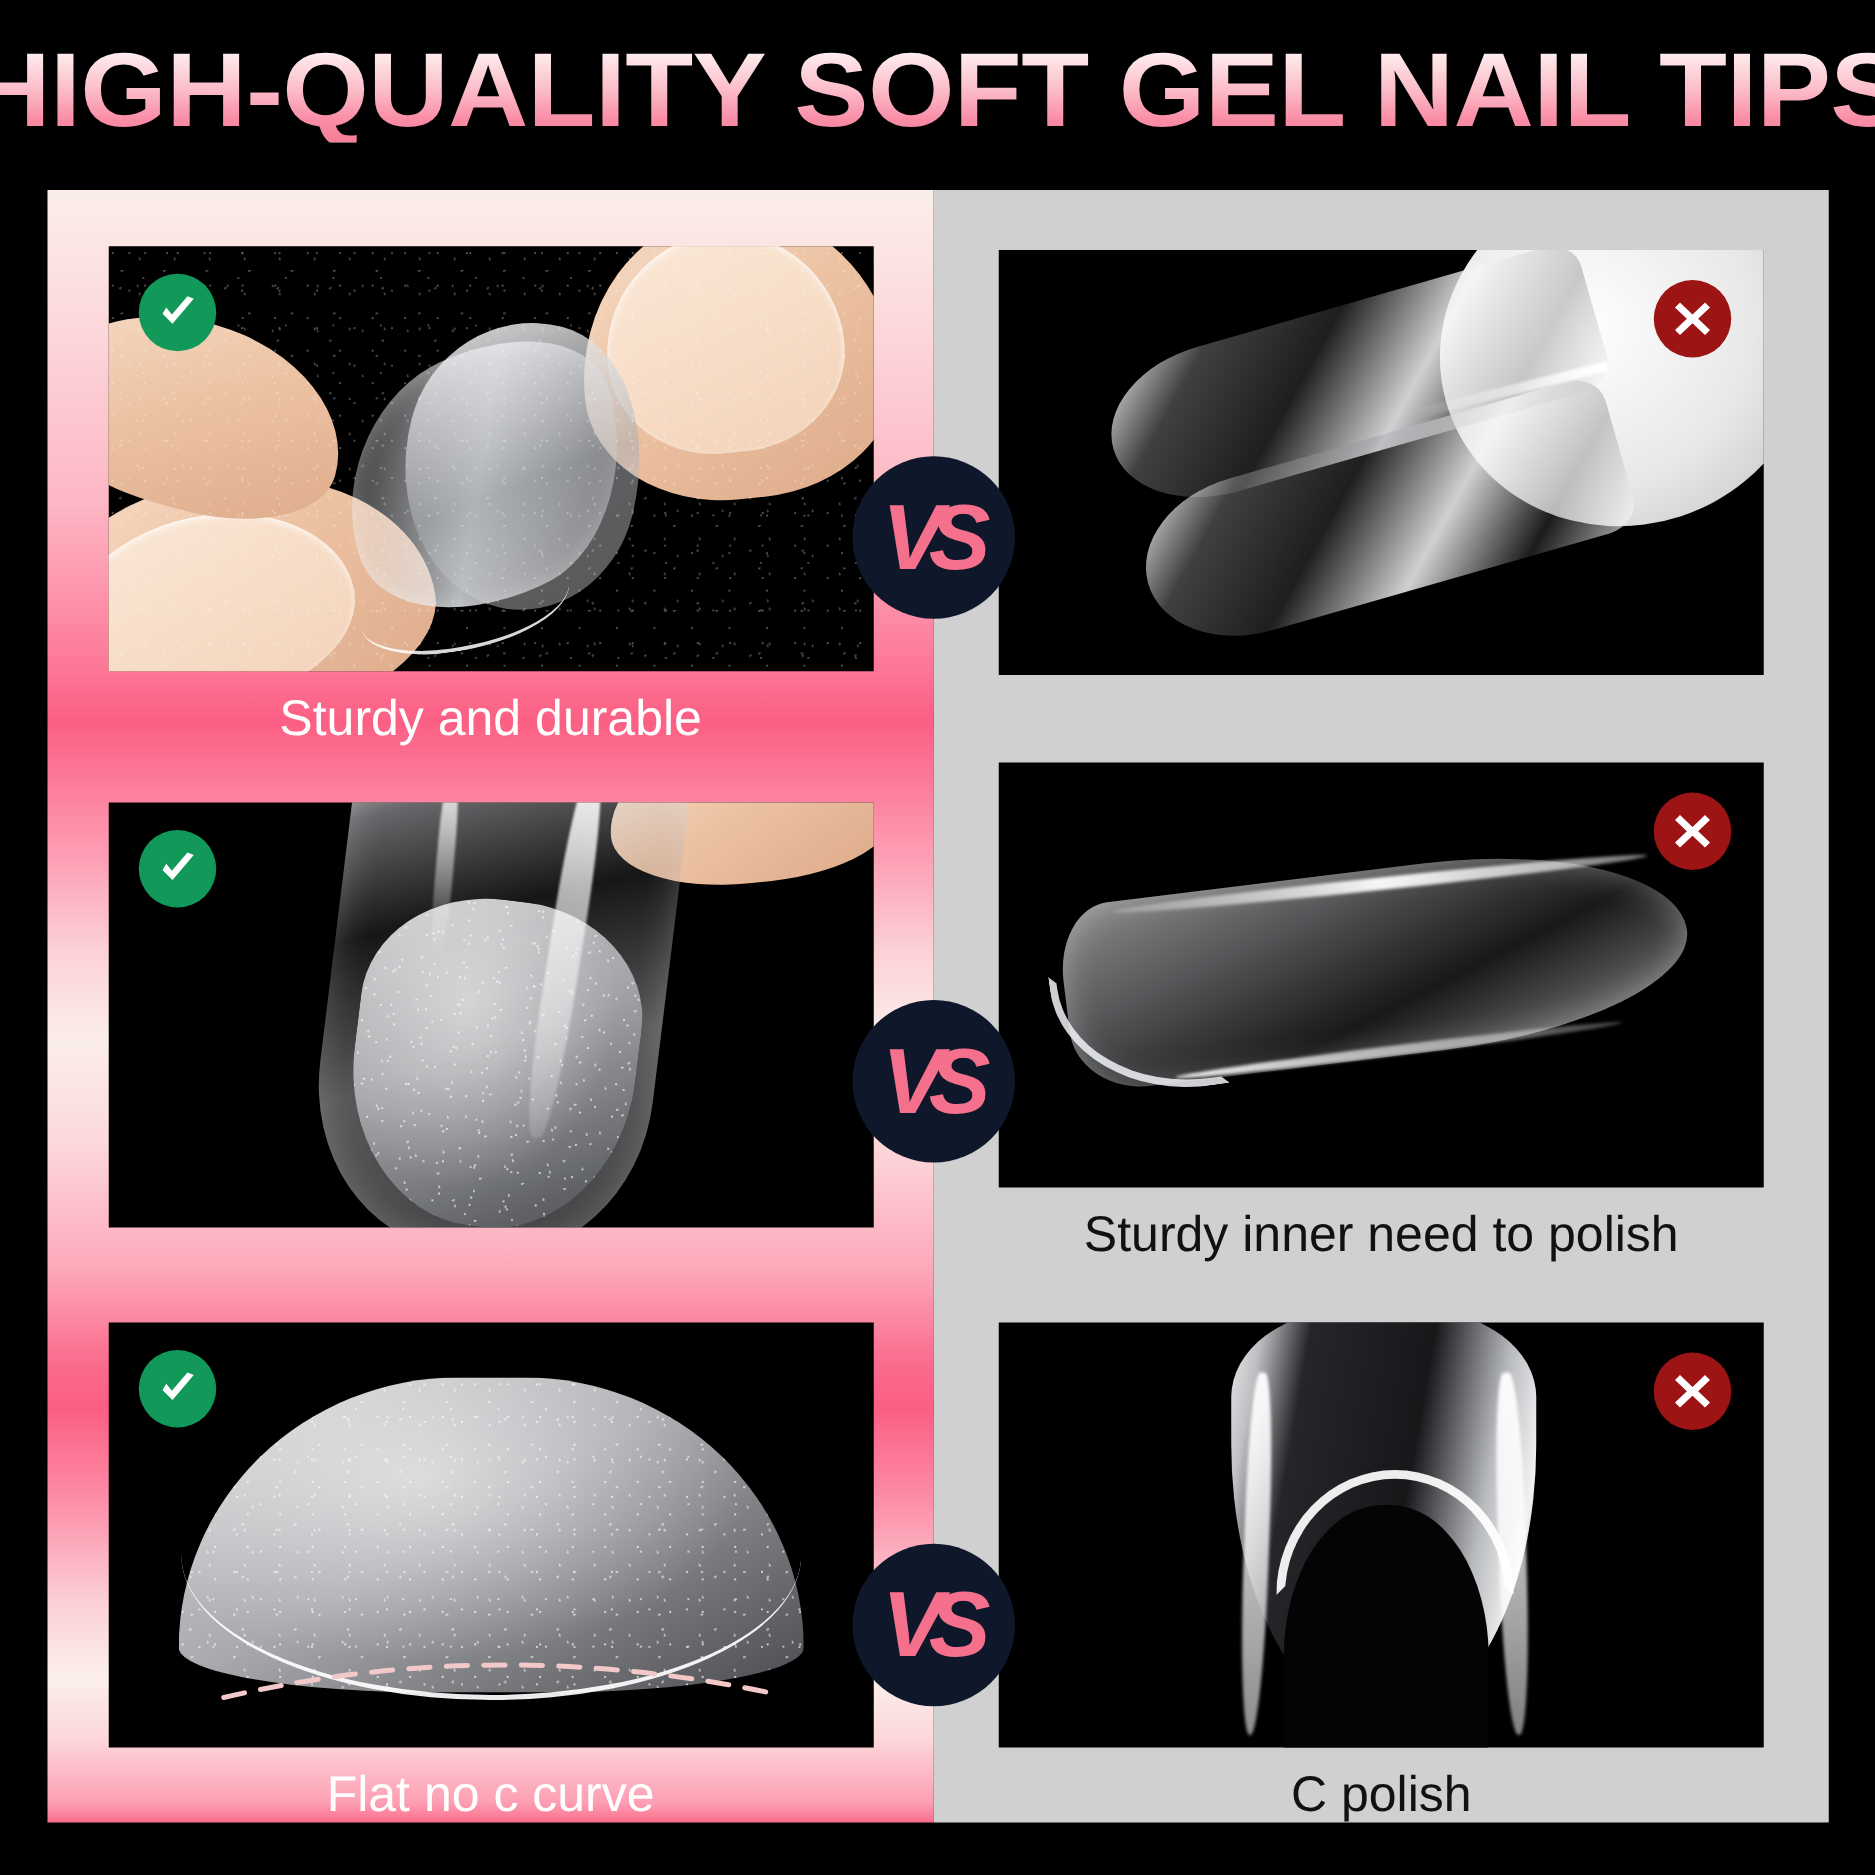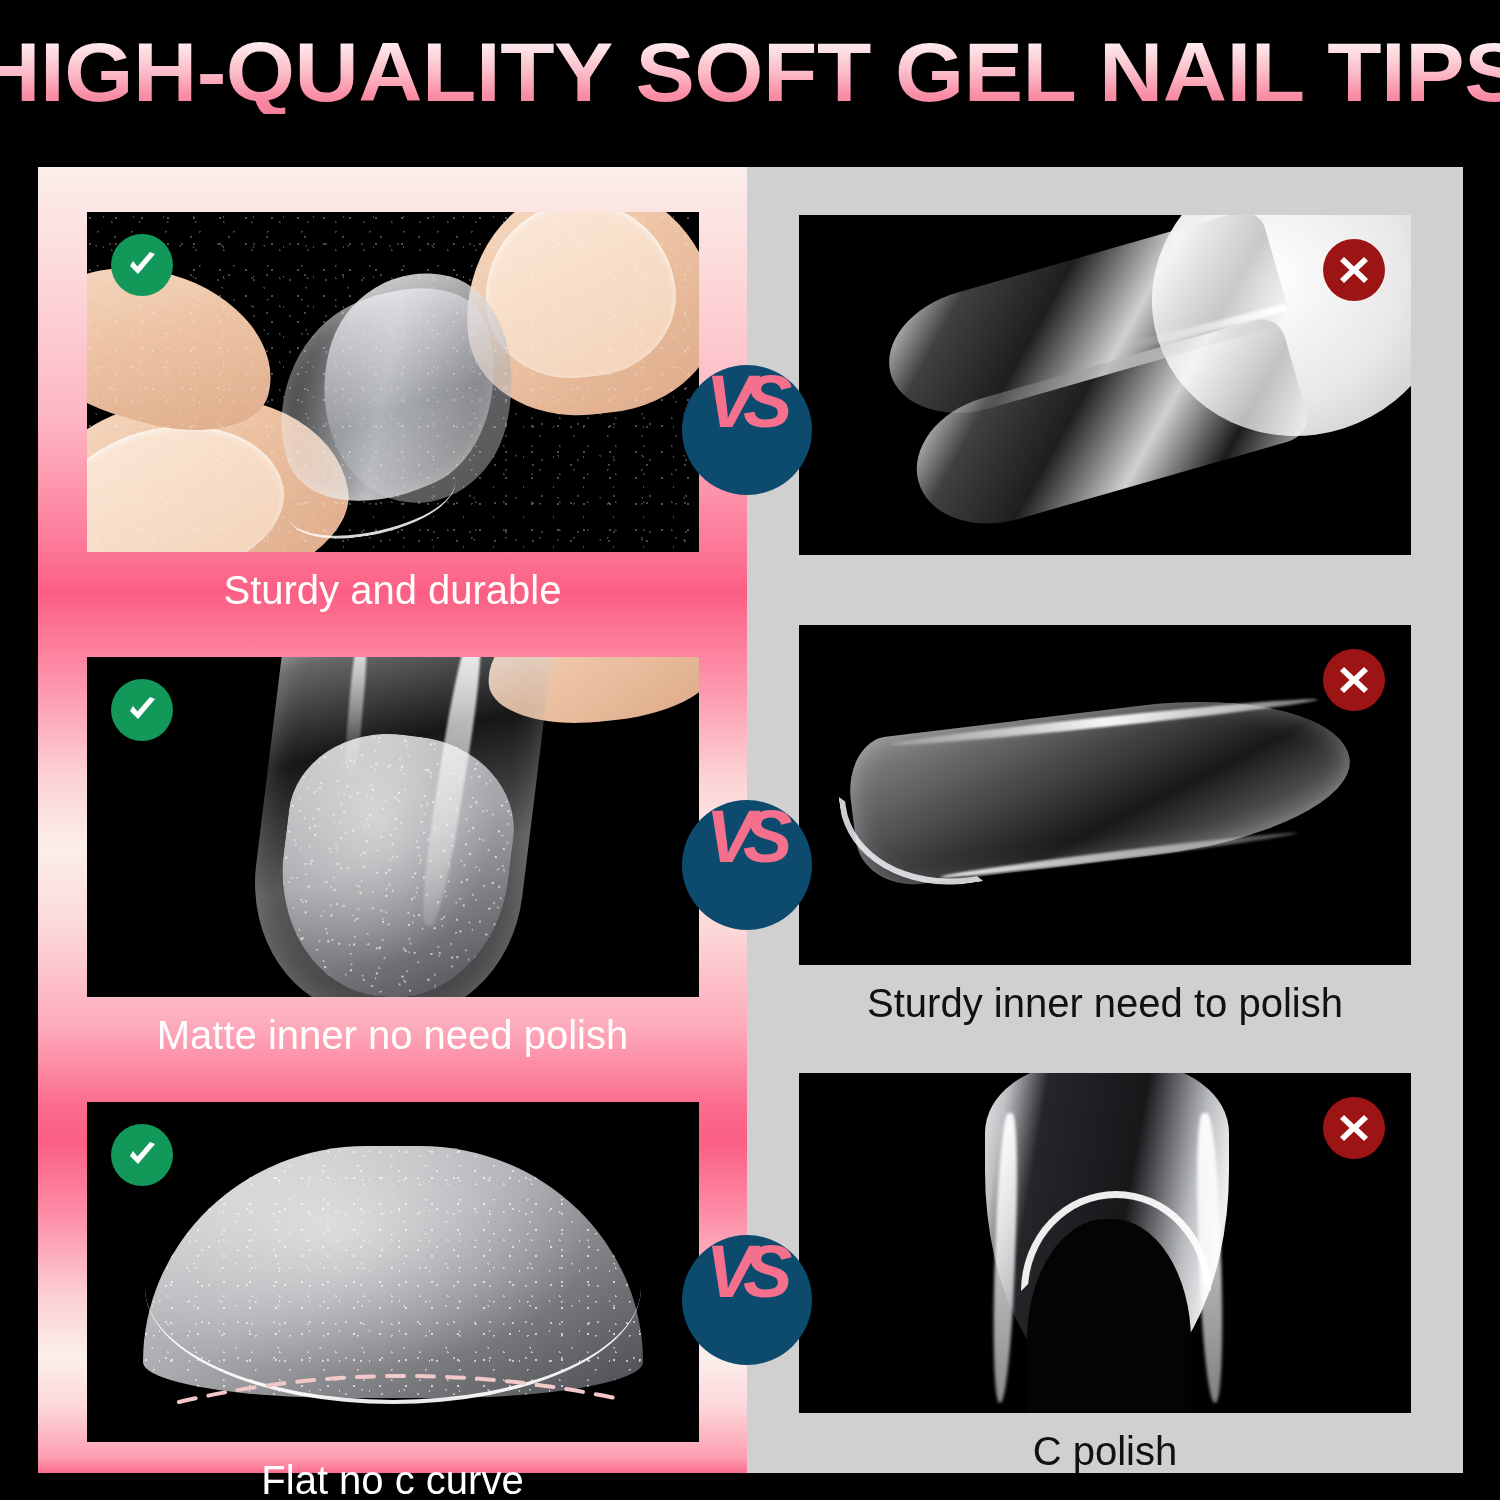--- a/index.html
+++ b/index.html
@@ -60,21 +60,20 @@
     left: 38px;
     top: 152px;
     width: 1425px;
     height: 1306px;
     display: flex;
   }
   .col {
     position: relative;
     height: 100%;
     box-sizing: border-box;
-    margin-top: 15px;
   }
   .col-left {
     width: 709px;
     background:
       linear-gradient(to bottom,
         #fbeeea 0px,
         #fcdcdd 90px,
         #fdb7c4 250px,
         #fd7d9c 370px,
         #fb5f83 425px,
@@ -158,22 +157,23 @@
     background: #9c1414;
   }
   .badge svg { display: block; }
 
   
   .vs {
     position: absolute;
     width: 130px;
     height: 130px;
     border-radius: 50%;
-    background: #0c4a6e;
-    display: flex;
+    background: #0f172a;
+    display: flex;
+    align-items: center;
     justify-content: center;
     z-index: 20;
     left: 50%;
     transform: translateX(-50%);
   }
   .vs-text {
     font-family: "Liberation Sans Narrow", "Liberation Sans", sans-serif;
     font-weight: bold;
     font-style: italic;
     font-size: 74px;
@@ -304,21 +304,20 @@
               <div style="position:absolute; left:262px; top:-26px; width:14px; height:150px;
                           background:linear-gradient(to bottom, rgba(255,255,255,.9), rgba(255,255,255,0));
                           border-radius:40%; transform:rotate(5deg); filter:blur(1px);"></div>
             </div>
             <div class="badge badge-check">
               <svg width="36" height="36" viewBox="0 0 36 36" aria-hidden="true">
                 <path d="M6 19 L14 27 L31 7 L26 5 L13.5 19.5 L9 14 Z" fill="#ffffff"></path>
               </svg>
             </div>
           </div>
-          <div class="caption">Matte inner no need polish</div>
         </div>
 
         <div class="cell">
           <div class="photo">
             <div class="art">
 
               <div class="frost" style="position:absolute; left:56px; top:44px; width:500px; height:252px;
                           border-radius:50% 50% 46% 46% / 96% 96% 16% 16%;"></div>
               <div class="speck" style="left:56px; top:44px; right:auto; bottom:auto; width:500px; height:252px;
                           border-radius:50% 50% 46% 46% / 96% 96% 16% 16%;"></div>

